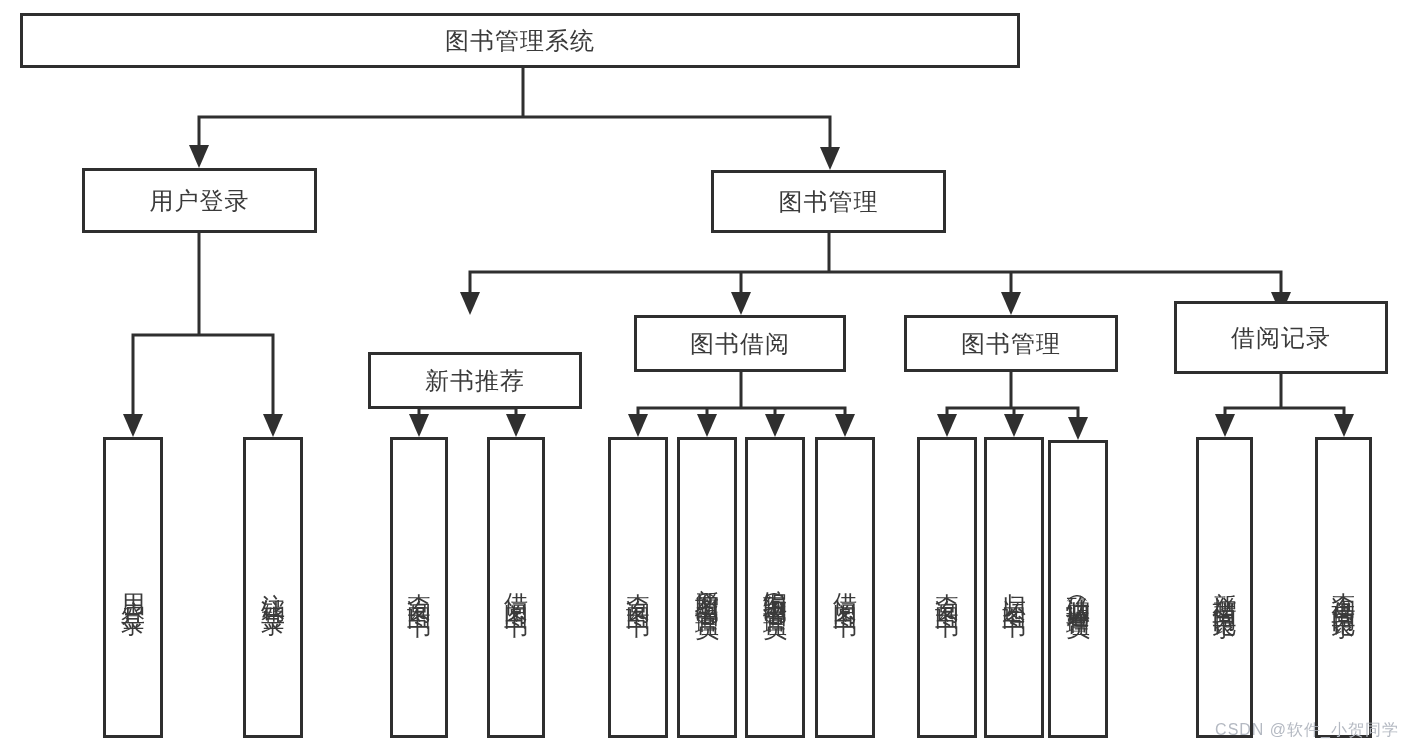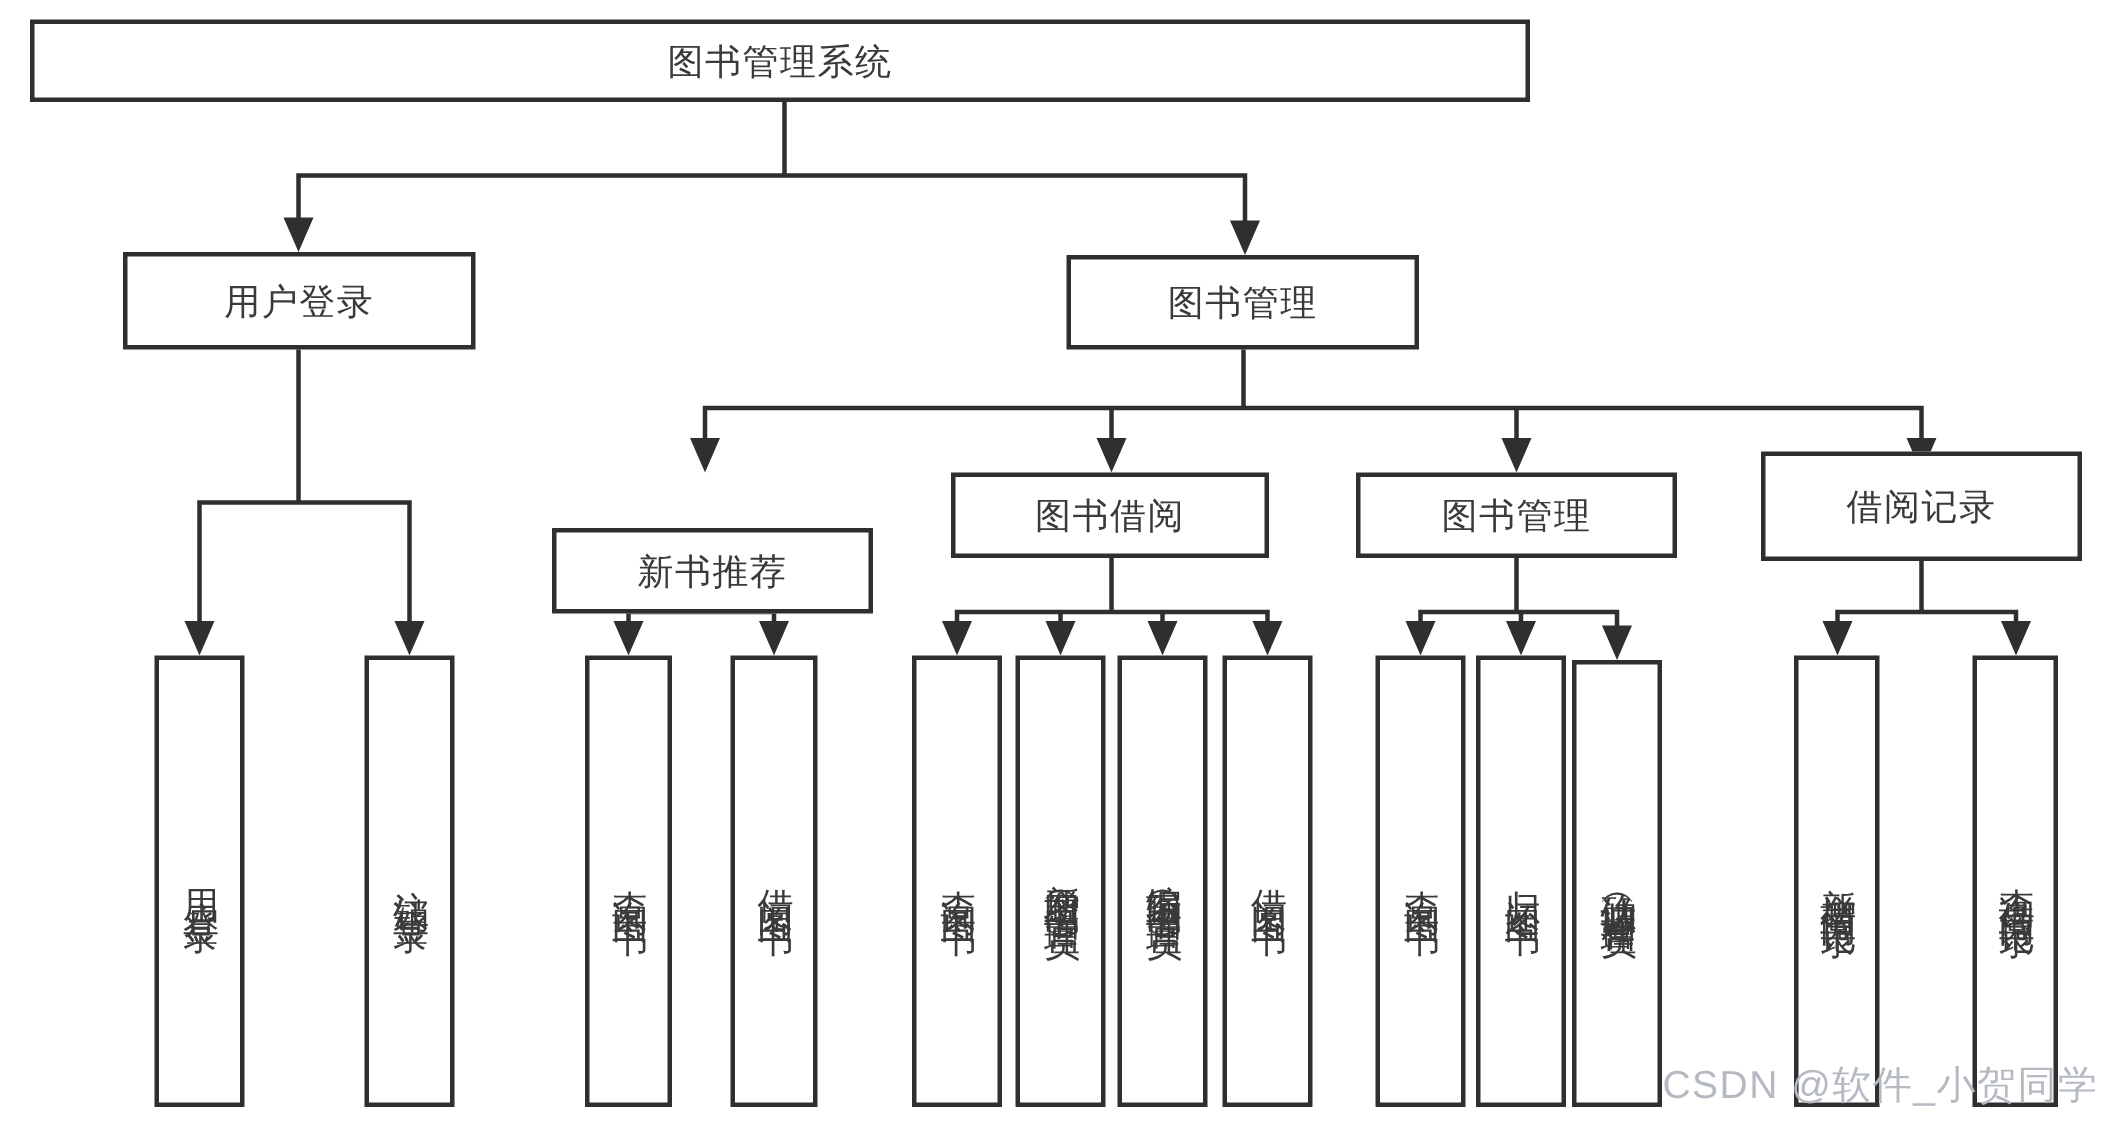--- a/index.html
+++ b/index.html
@@ -51,21 +51,21 @@
   .l-bb-borrow{left:815px;top:437px;width:60px;height:301px;}
   .l-cb-query {left:917px;top:437px;width:60px;height:301px;}
   .l-cb-return{left:984px;top:437px;width:60px;height:301px;}
   .l-cb-confirm{left:1048px;top:440px;width:60px;height:298px;letter-spacing:3px;}
   .l-br-add   {left:1196px;top:437px;width:57px;height:301px;letter-spacing:5px;}
   .l-br-query {left:1315px;top:437px;width:57px;height:301px;letter-spacing:5px;}
   .watermark{
     position:absolute;
     right:6px;bottom:6px;
     color:#b4b9c2;
-    font-size:26px;
+    font-size:16px;
     letter-spacing:1px;
     z-index:3;
     pointer-events:none;
   }
 </style>
 </head>
 <body>
 
 <div id="canvas">
 

